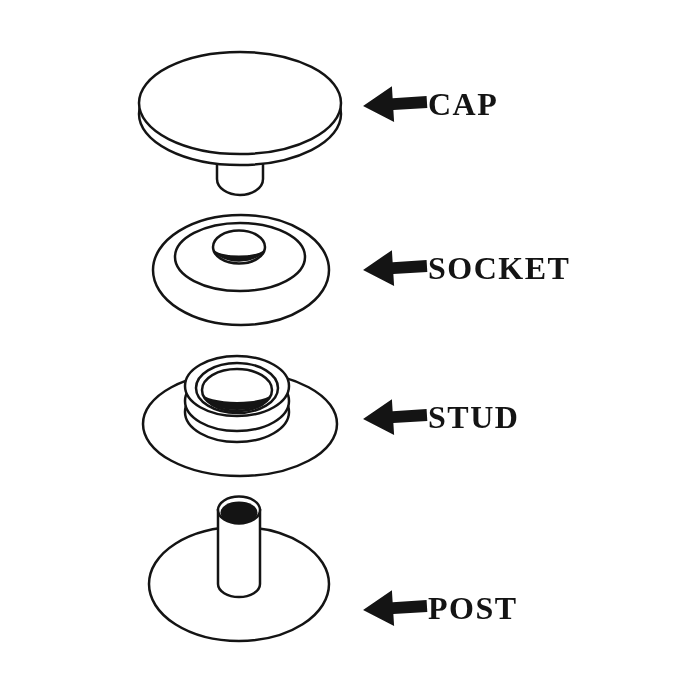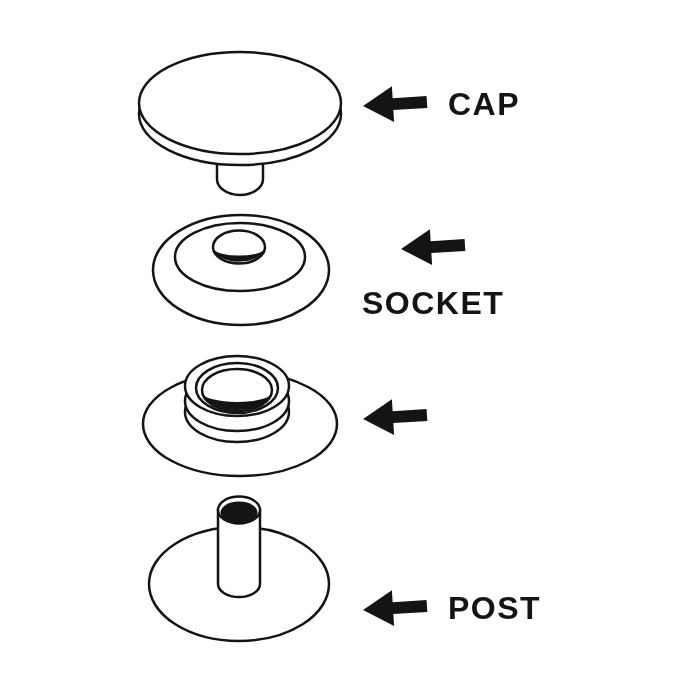--- a/index.html
+++ b/index.html
@@ -24,21 +24,21 @@
   }
   .part-dark {
     fill: #141414;
     stroke: none;
   }
   .label-row {
     position: absolute;
     left: 362px;
     display: flex;
     align-items: center;
-    gap: 20px;
+    font-family: Liberation Serif, serif;
   }
   .arrow-icon {
     display: block;
     transform: rotate(-3.5deg);
     flex: 0 0 auto;
   }
   .arrow-icon polygon { fill: #141414; }
   .part-label {
     font-size: 32px;
     font-weight: 700;
@@ -86,31 +86,32 @@
     </g>
   </svg>
 
   <div class="label-row" style="top: 84px;">
     <svg class="arrow-icon" width="66" height="40" viewBox="0 0 66 40">
       <polygon points="1,20 31,2 31,14 65,14 65,26 31,26 31,38"></polygon>
     </svg>
     <div class="part-label">CAP</div>
   </div>
 
-  <div class="label-row" style="top: 227px; flex-direction: column;">
+  <div class="label-row" style="top: 248px;">
     <svg class="arrow-icon" width="66" height="40" viewBox="0 0 66 40">
       <polygon points="1,20 31,2 31,14 65,14 65,26 31,26 31,38"></polygon>
     </svg>
     <div class="part-label">SOCKET</div>
   </div>
 
   <div class="label-row" style="top: 397px;">
     <svg class="arrow-icon" width="66" height="40" viewBox="0 0 66 40">
       <polygon points="1,20 31,2 31,14 65,14 65,26 31,26 31,38"></polygon>
     </svg>
+    <div class="part-label">STUD</div>
   </div>
 
   <div class="label-row" style="top: 588px;">
     <svg class="arrow-icon" width="66" height="40" viewBox="0 0 66 40">
       <polygon points="1,20 31,2 31,14 65,14 65,26 31,26 31,38"></polygon>
     </svg>
     <div class="part-label">POST</div>
   </div>
 
 </div>

